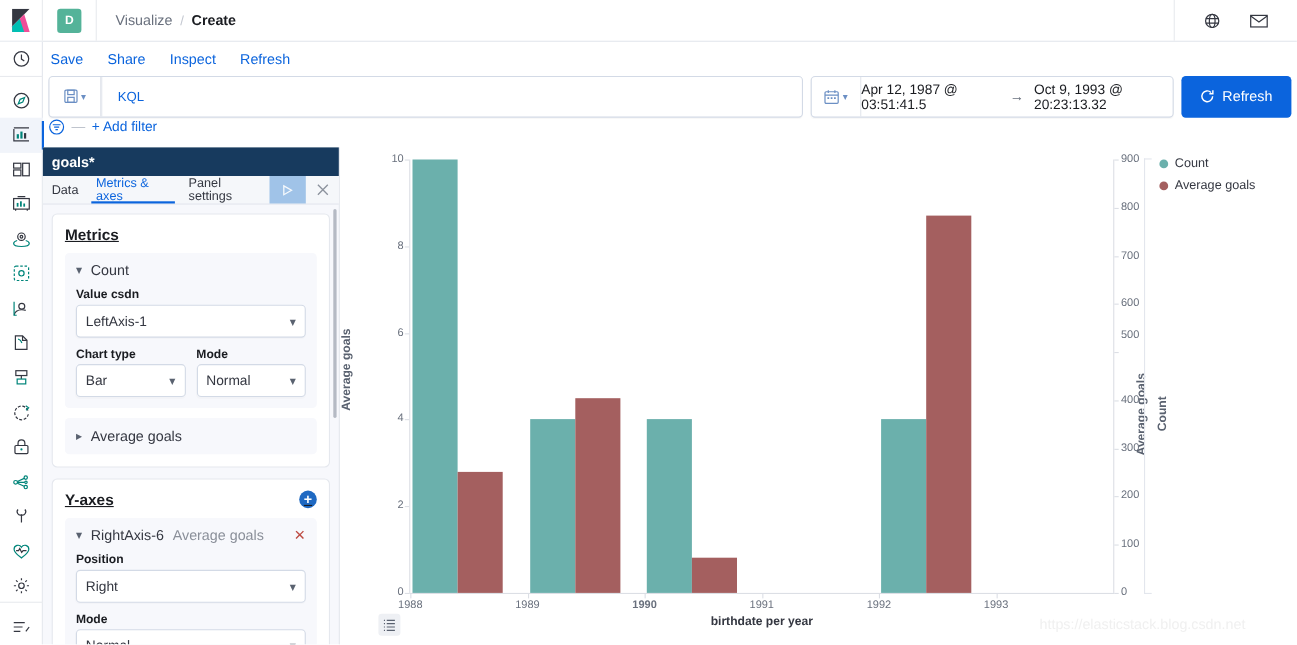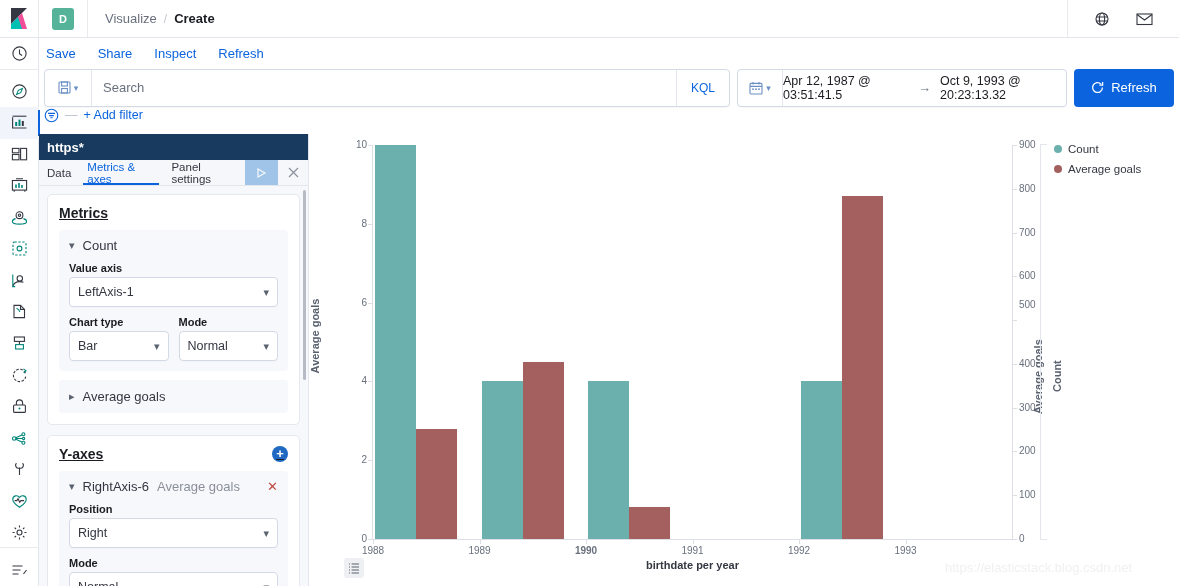--- a/index.html
+++ b/index.html
@@ -390,21 +390,20 @@
   <div class="queryrow">
     <div class="qbox">
       <div class="qsave">
         <svg width="13" height="13" viewBox="0 0 13 13" fill="none" stroke="#6b8fc4" stroke-width="1.1">
           <rect x="1" y="1" width="11" height="11" rx="1"></rect>
             <rect x="3.6" y="1" width="5.8" height="4"></rect>
           <rect x="3.6" y="7.5" width="5.8" height="4.5"></rect>
         </svg>
         <span style="font-size:9px;">▾</span>
       </div>
-      <div class="qinput">Search</div>
       <div class="qkql">KQL</div>
     </div>
     <div class="dbox">
       <div class="dcal">
         <svg width="14" height="14" viewBox="0 0 14 14" fill="none" stroke="#6b8fc4" stroke-width="1.1">
           <rect x="1" y="2.4" width="12" height="10.6" rx="1"></rect>
             <path d="M1 5.4h12M4 1v2.6M10 1v2.6"></path>
           <rect x="3.2" y="7.4" width="1.6" height="1.6" fill="#6b8fc4" stroke="none"></rect>
           <rect x="6.2" y="7.4" width="1.6" height="1.6" fill="#6b8fc4" stroke="none"></rect>
           <rect x="9.2" y="7.4" width="1.6" height="1.6" fill="#6b8fc4" stroke="none"></rect>
@@ -433,21 +432,21 @@
       <svg width="15" height="15" viewBox="0 0 15 15" fill="none" stroke="#0b64dd" stroke-width="1.1">
         <circle cx="7.5" cy="7.5" r="6.3"></circle>
           <path d="M4 5.4h7M5.2 7.6h4.6M6.4 9.8h2.2"></path>
       </svg>
     </span>
     <span class="dash">—</span>
     <span>+ Add filter</span>
   </div>
 
   <div class="panel">
-    <div class="panel-title">https*</div>
+    <div class="panel-title">goals*</div>
     <div class="panel-tabs">
       <div class="ptab">Data</div>
       <div class="ptab active">Metrics &amp; axes</div>
       <div class="ptab">Panel settings</div>
       <div class="ptab-spacer"></div>
       <div class="play-btn">
         <svg width="12" height="12" viewBox="0 0 12 12" fill="none" stroke="#f4f8fc" stroke-width="1.2">
           <path d="M3 2l7 4-7 4z"></path>
         </svg>
       </div>
@@ -461,21 +460,21 @@
     <div class="panel-body">
       <div class="panel-scroll"></div>
 
       <div class="card">
         <div class="card-h">Metrics</div>
         <div class="sub">
           <div class="sub-row">
             <span class="chev">▾</span>
             <span>Count</span>
           </div>
-          <div class="fld-label">Value axis</div>
+          <div class="fld-label">Value csdn</div>
           <div class="select">
             <span>LeftAxis-1</span>
             <span class="chev">▾</span>
           </div>
           <div class="two-col">
             <div>
               <div class="fld-label">Chart type</div>
               <div class="select">
                 <span>Bar</span>
                 <span class="chev">▾</span>

